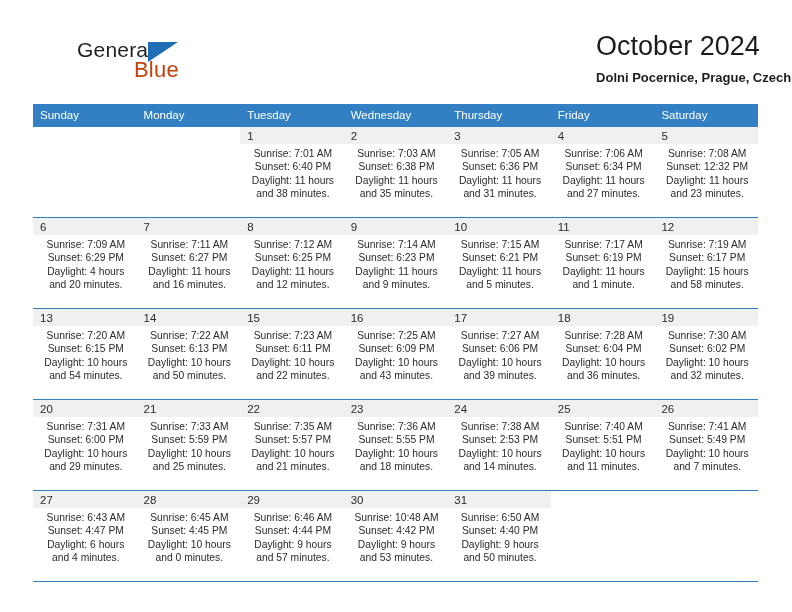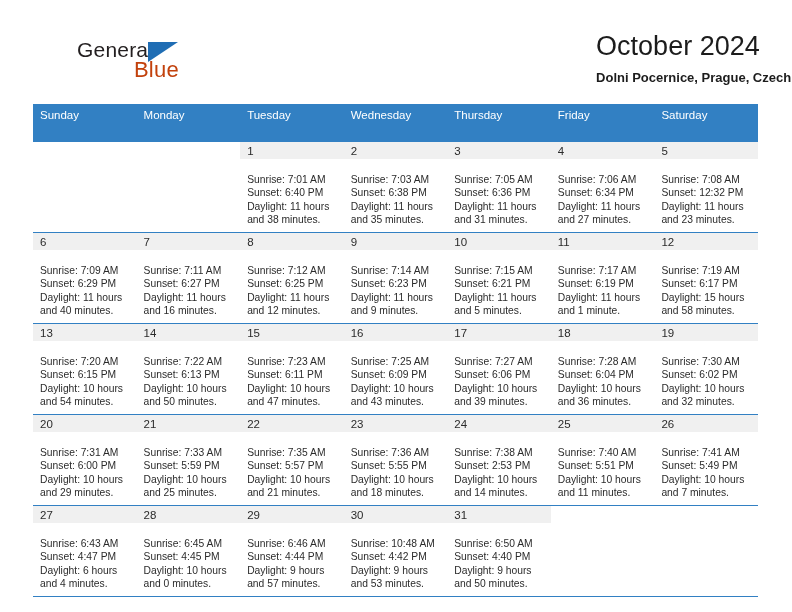--- a/index.html
+++ b/index.html
@@ -99,21 +99,21 @@
     table-layout: fixed;
   }
   .calendar col { width: 103.57px; }
 
   .calendar thead th {
     background: #3280c3;
     color: #ffffff;
     font-size: 11.5px;
     font-weight: normal;
     text-align: left;
-    padding: 5px 0 20px 7px;
+    padding: 5px 0 5px 7px;
     height: 11px;
     line-height: 13px;
   }
 
   .calendar td {
     vertical-align: top;
     padding: 0;
     height: 90px;
     border-bottom: 1.3px solid #3280c3;
     background: #ffffff;
@@ -132,24 +132,25 @@
     line-height: 14px;
     color: #2b2b2b;
   }
   .cell-blank .daynum-band {
     background: transparent;
   }
   .cell-blank {
     background: #ffffff;
   }
   .info {
-    padding: 14px 5px 0 7px;
+    padding: 3px 5px 0 7px;
     font-size: 10.3px;
     line-height: 13.4px;
     color: #2b2b2b;
+    text-align: center;
   }
   .info div { white-space: nowrap; }
   .info .daylight { white-space: normal; }
 </style>
 </head>
 <body>
 
 <div class="page">
 
   <div class="header">
@@ -251,21 +252,21 @@
             </div>
           </td>
         </tr>
         <tr>
           <td>
             <div class="cell-inner">
               <div class="daynum-band">6</div>
               <div class="info">
                 <div>Sunrise: 7:09 AM</div>
                 <div>Sunset: 6:29 PM</div>
-                <div class="daylight">Daylight: 11 hours and 40 minutes.</div>
+                <div class="daylight">Daylight: 4 hours and 20 minutes.</div>
               </div>
             </div>
           </td>
           <td>
             <div class="cell-inner">
               <div class="daynum-band">7</div>
               <div class="info">
                 <div>Sunrise: 7:11 AM</div>
                 <div>Sunset: 6:27 PM</div>
                 <div class="daylight">Daylight: 11 hours and 16 minutes.</div>
@@ -343,21 +344,21 @@
                 <div class="daylight">Daylight: 10 hours and 50 minutes.</div>
               </div>
             </div>
           </td>
           <td>
             <div class="cell-inner">
               <div class="daynum-band">15</div>
               <div class="info">
                 <div>Sunrise: 7:23 AM</div>
                 <div>Sunset: 6:11 PM</div>
-                <div class="daylight">Daylight: 10 hours and 47 minutes.</div>
+                <div class="daylight">Daylight: 10 hours and 22 minutes.</div>
               </div>
             </div>
           </td>
           <td>
             <div class="cell-inner">
               <div class="daynum-band">16</div>
               <div class="info">
                 <div>Sunrise: 7:25 AM</div>
                 <div>Sunset: 6:09 PM</div>
                 <div class="daylight">Daylight: 10 hours and 43 minutes.</div>

